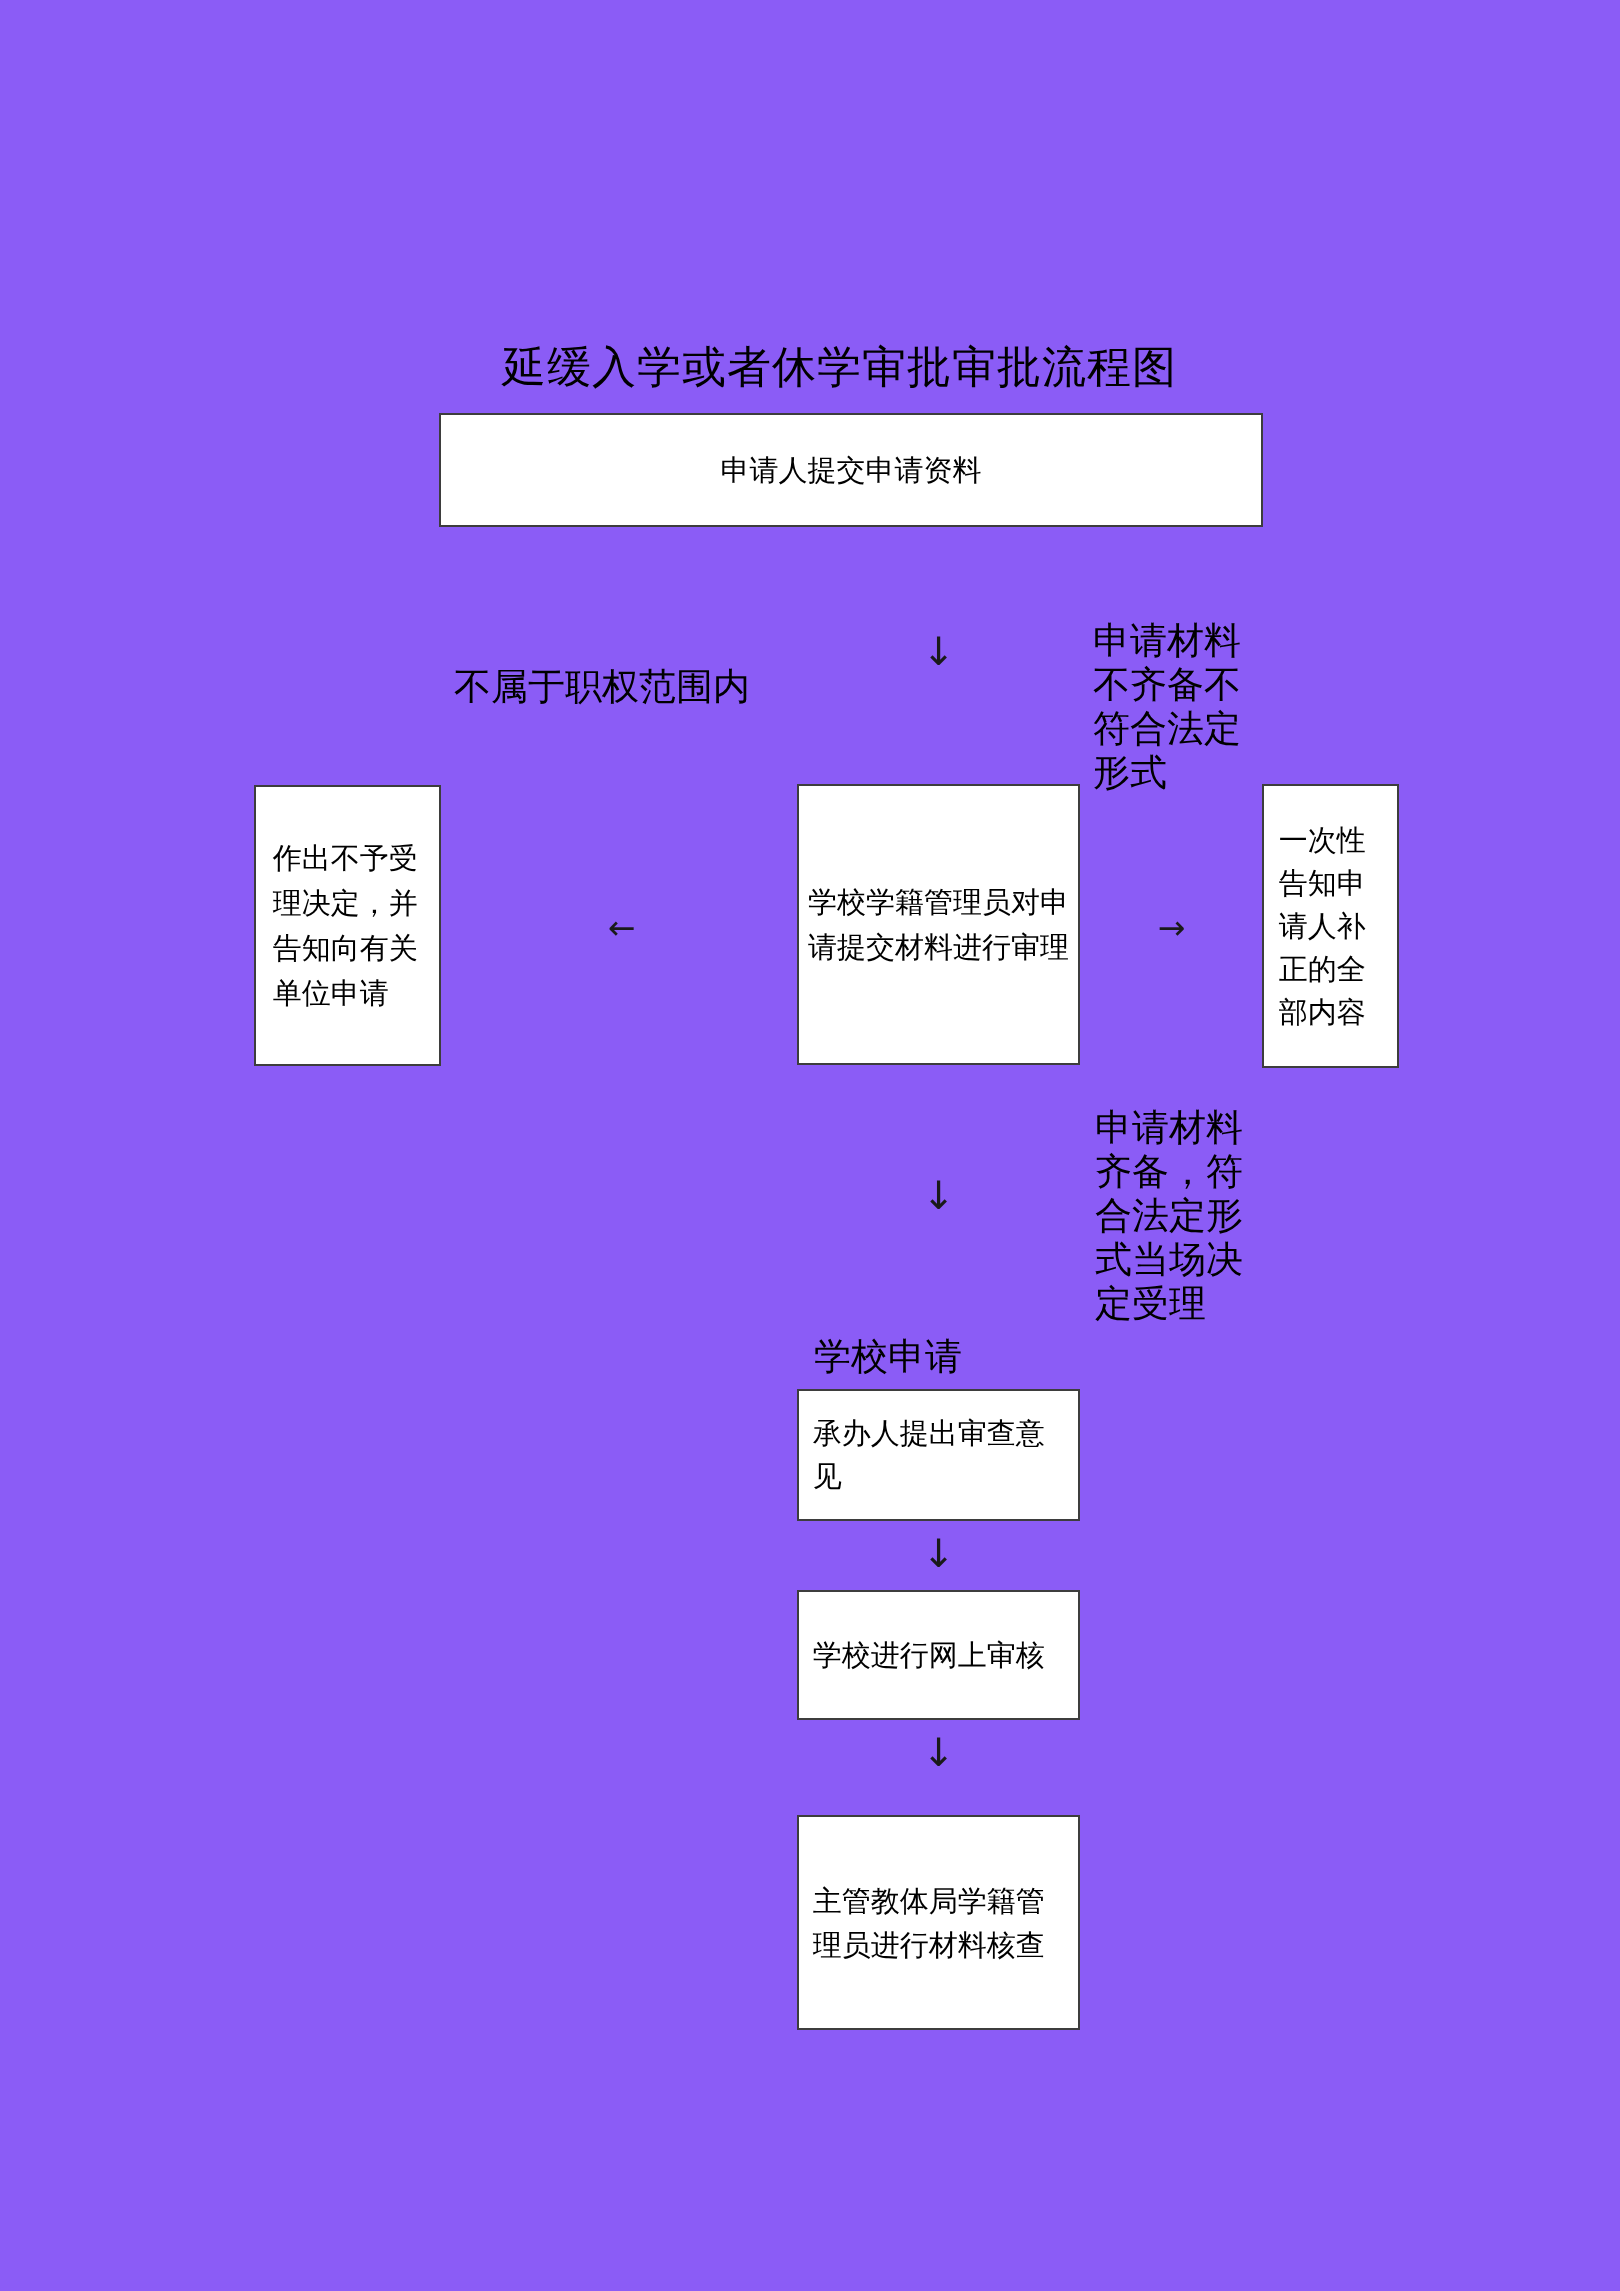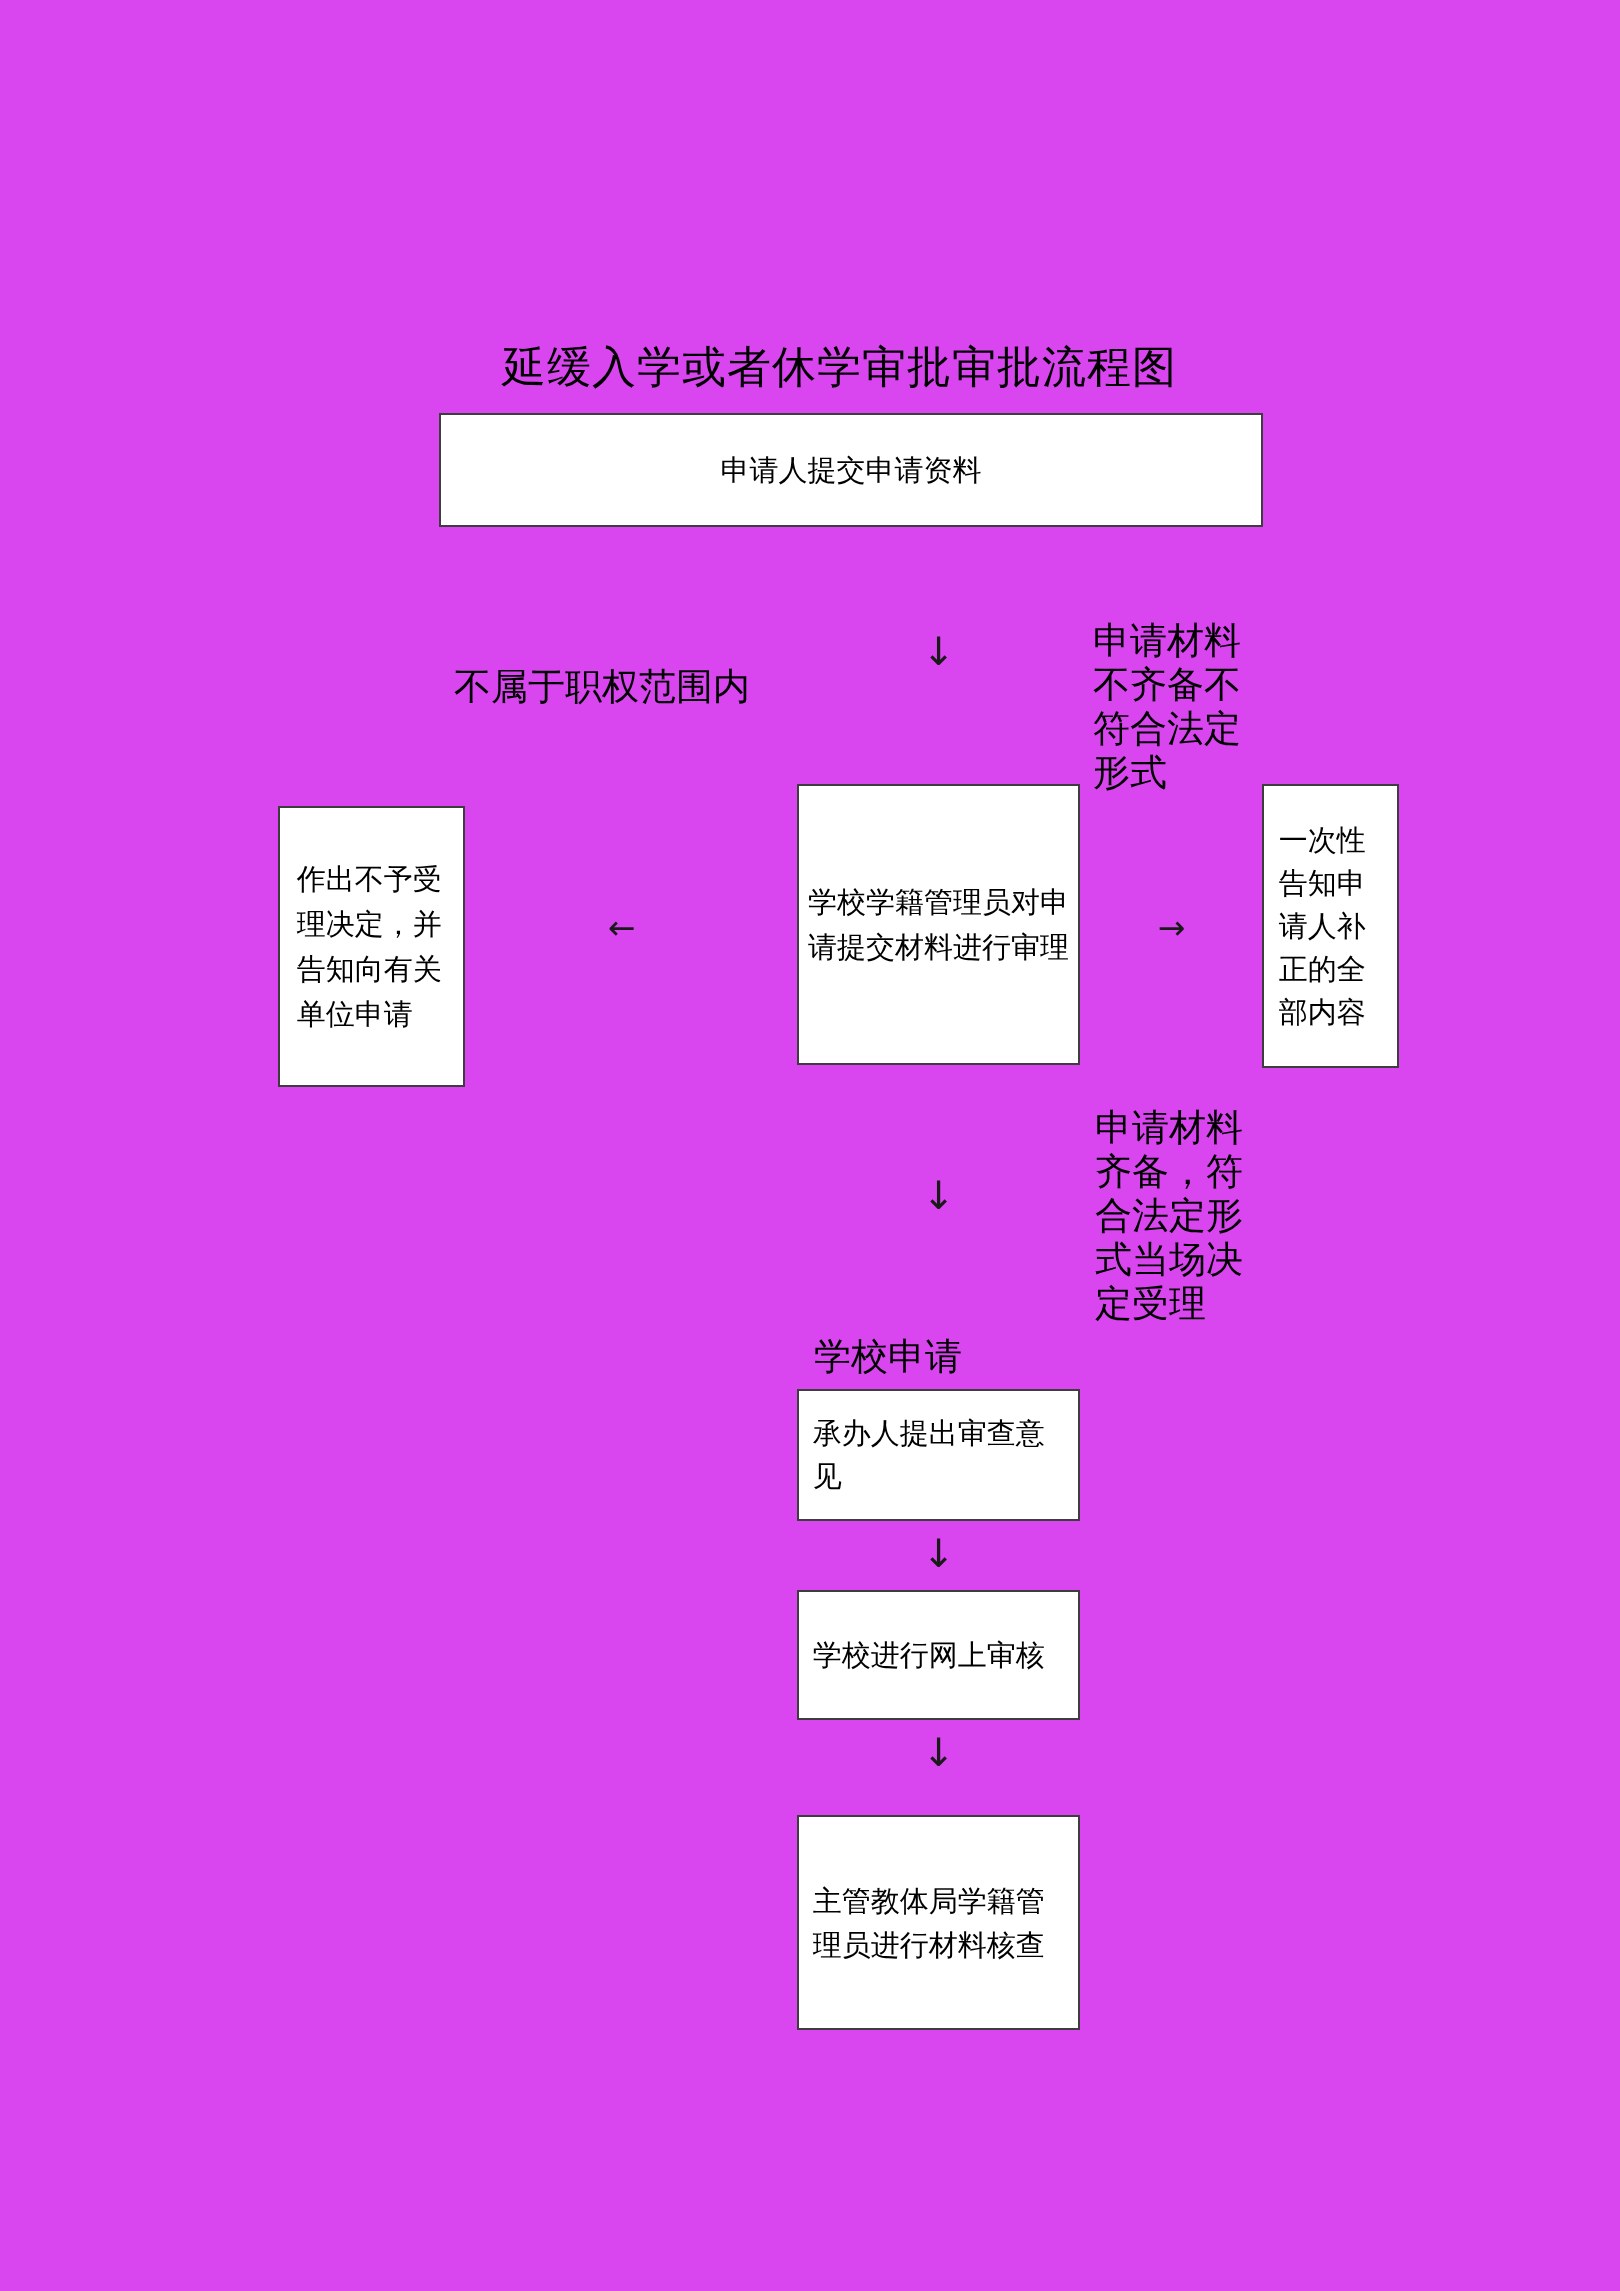--- a/index.html
+++ b/index.html
@@ -4,21 +4,21 @@
 <style>
   html, body {
     margin: 0;
     padding: 0;
     background: #ffffff;
   }
   .page {
     position: relative;
     width: 1620px;
     height: 2292px;
-    background: #d946ef;
+    background: #8b5cf6;
     font-family: "Liberation Serif", "DejaVu Serif", serif;
     color: #000000;
     overflow: hidden;
   }
   .abs { position: absolute; }
   .doc-title {
     font-size: 44px;
     line-height: 61px;
     letter-spacing: 1px;
     white-space: nowrap;
@@ -62,21 +62,21 @@
   <div class="abs flow-box centered" style="left:439px; top:413px; width:824px; height:114px;">
     <div>申请人提交申请资料</div>
   </div>
 
   <div class="abs arrow" style="left:916px; top:632px;">↓</div>
 
   <div class="abs branch-label nowrap" style="left:454px; top:669px;">不属于职权范围内</div>
 
   <div class="abs branch-label" style="left:1093px; top:619px; width:157px;">申请材料不齐备不符合法定形式</div>
 
-  <div class="abs flow-box sidepad" style="left:254px; top:806px; width:187px; height:281px;margin-left:24px;">
+  <div class="abs flow-box sidepad" style="left:254px; top:785px; width:187px; height:281px;">
     <div>作出不予受理决定，并告知向有关单位申请</div>
   </div>
 
   <div class="abs arrow horiz" style="left:599px; top:908px;">←</div>
 
   <div class="abs flow-box centered" style="left:797px; top:784px; width:283px; height:281px;">
     <div>学校学籍管理员对申请提交材料进行审理</div>
   </div>
 
   <div class="abs arrow horiz" style="left:1149px; top:908px;">→</div>

